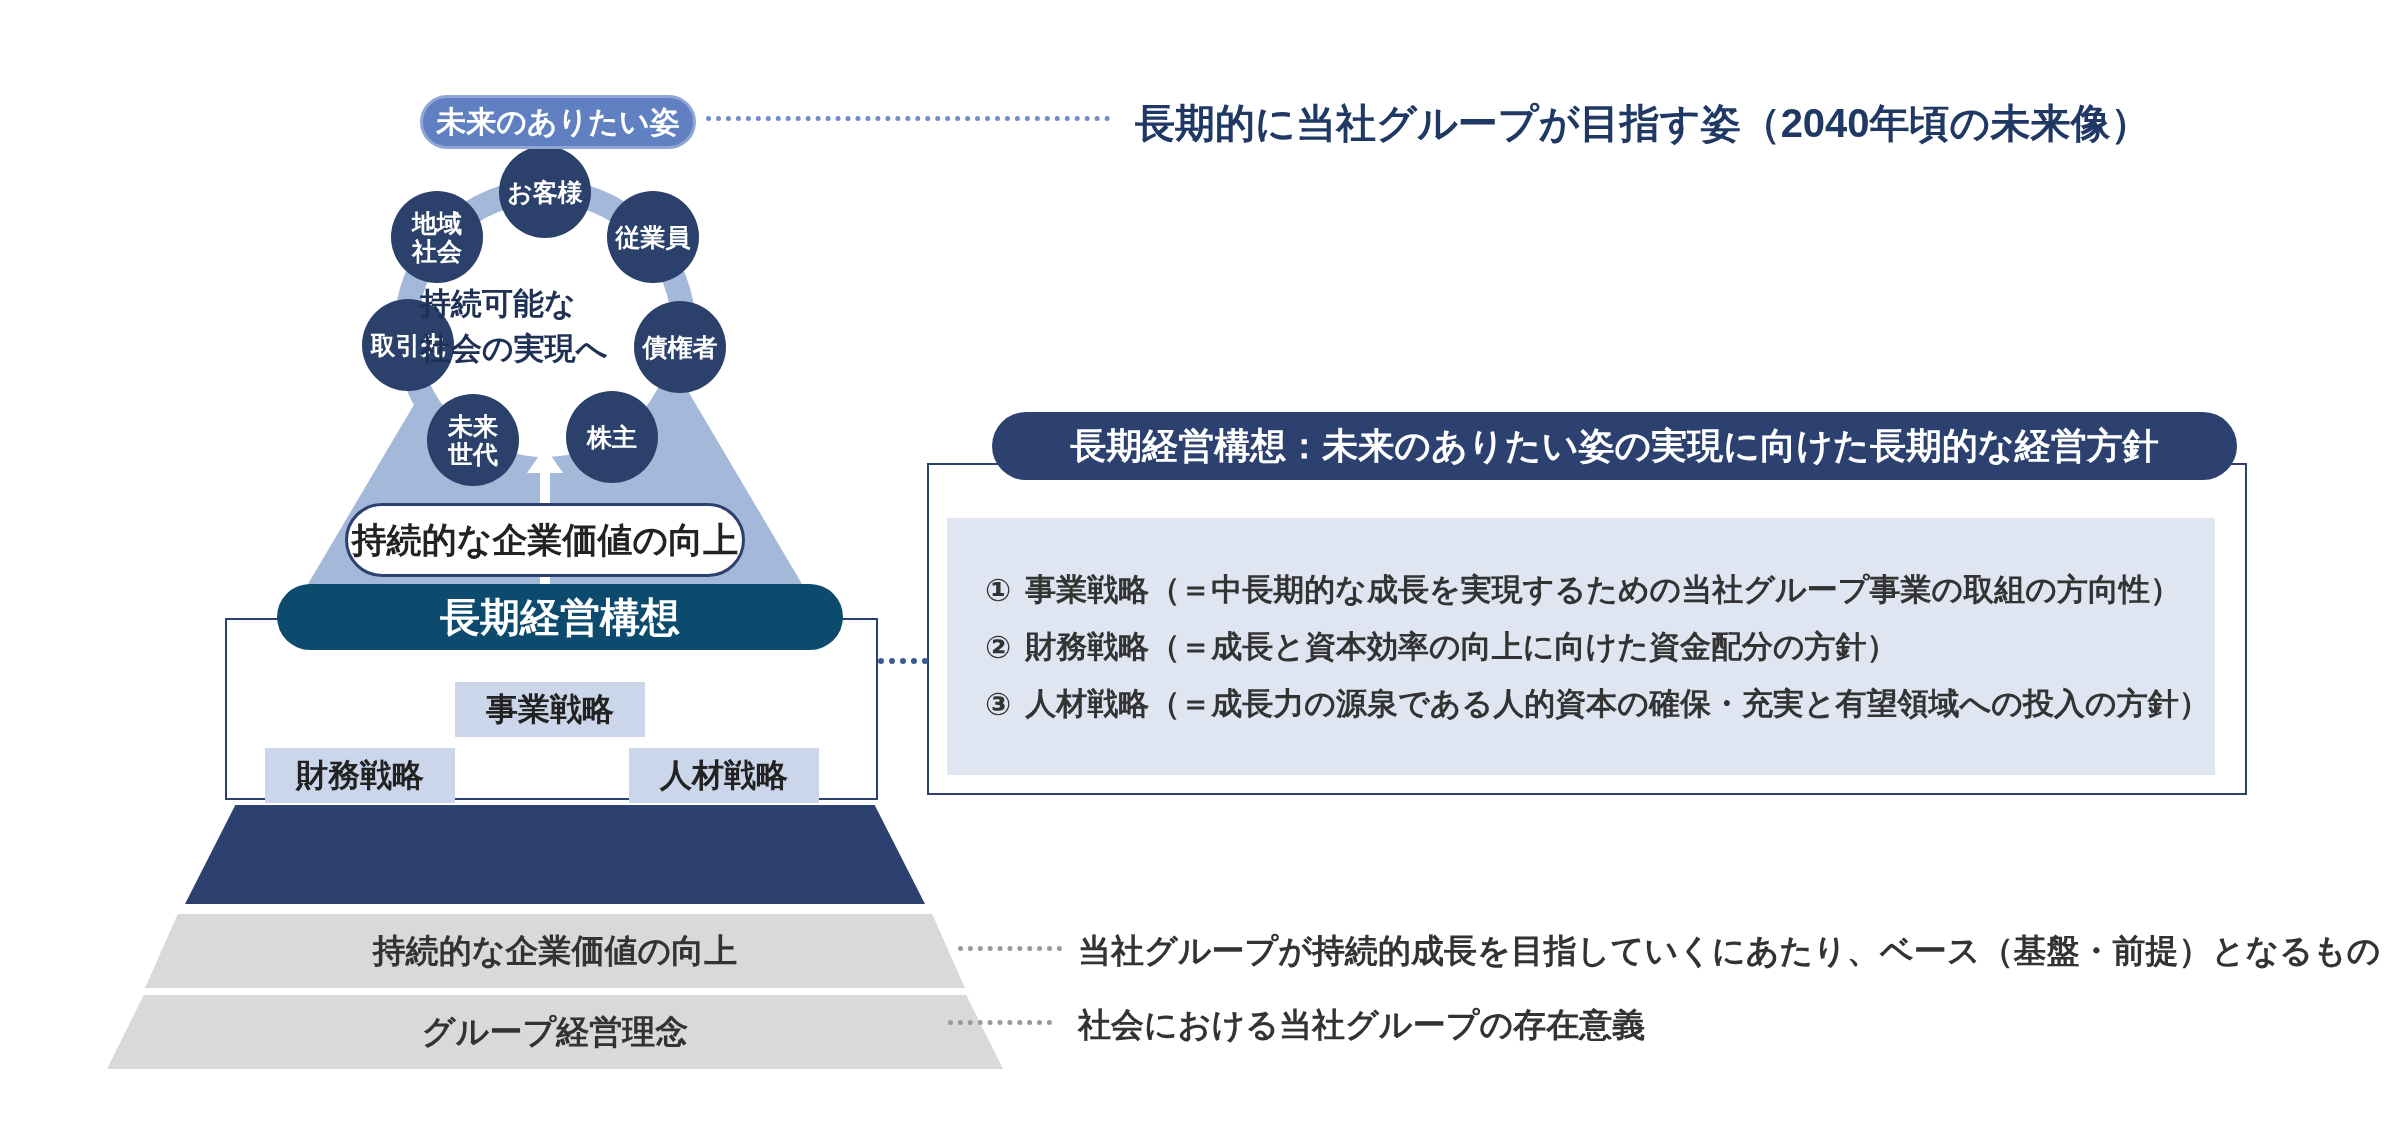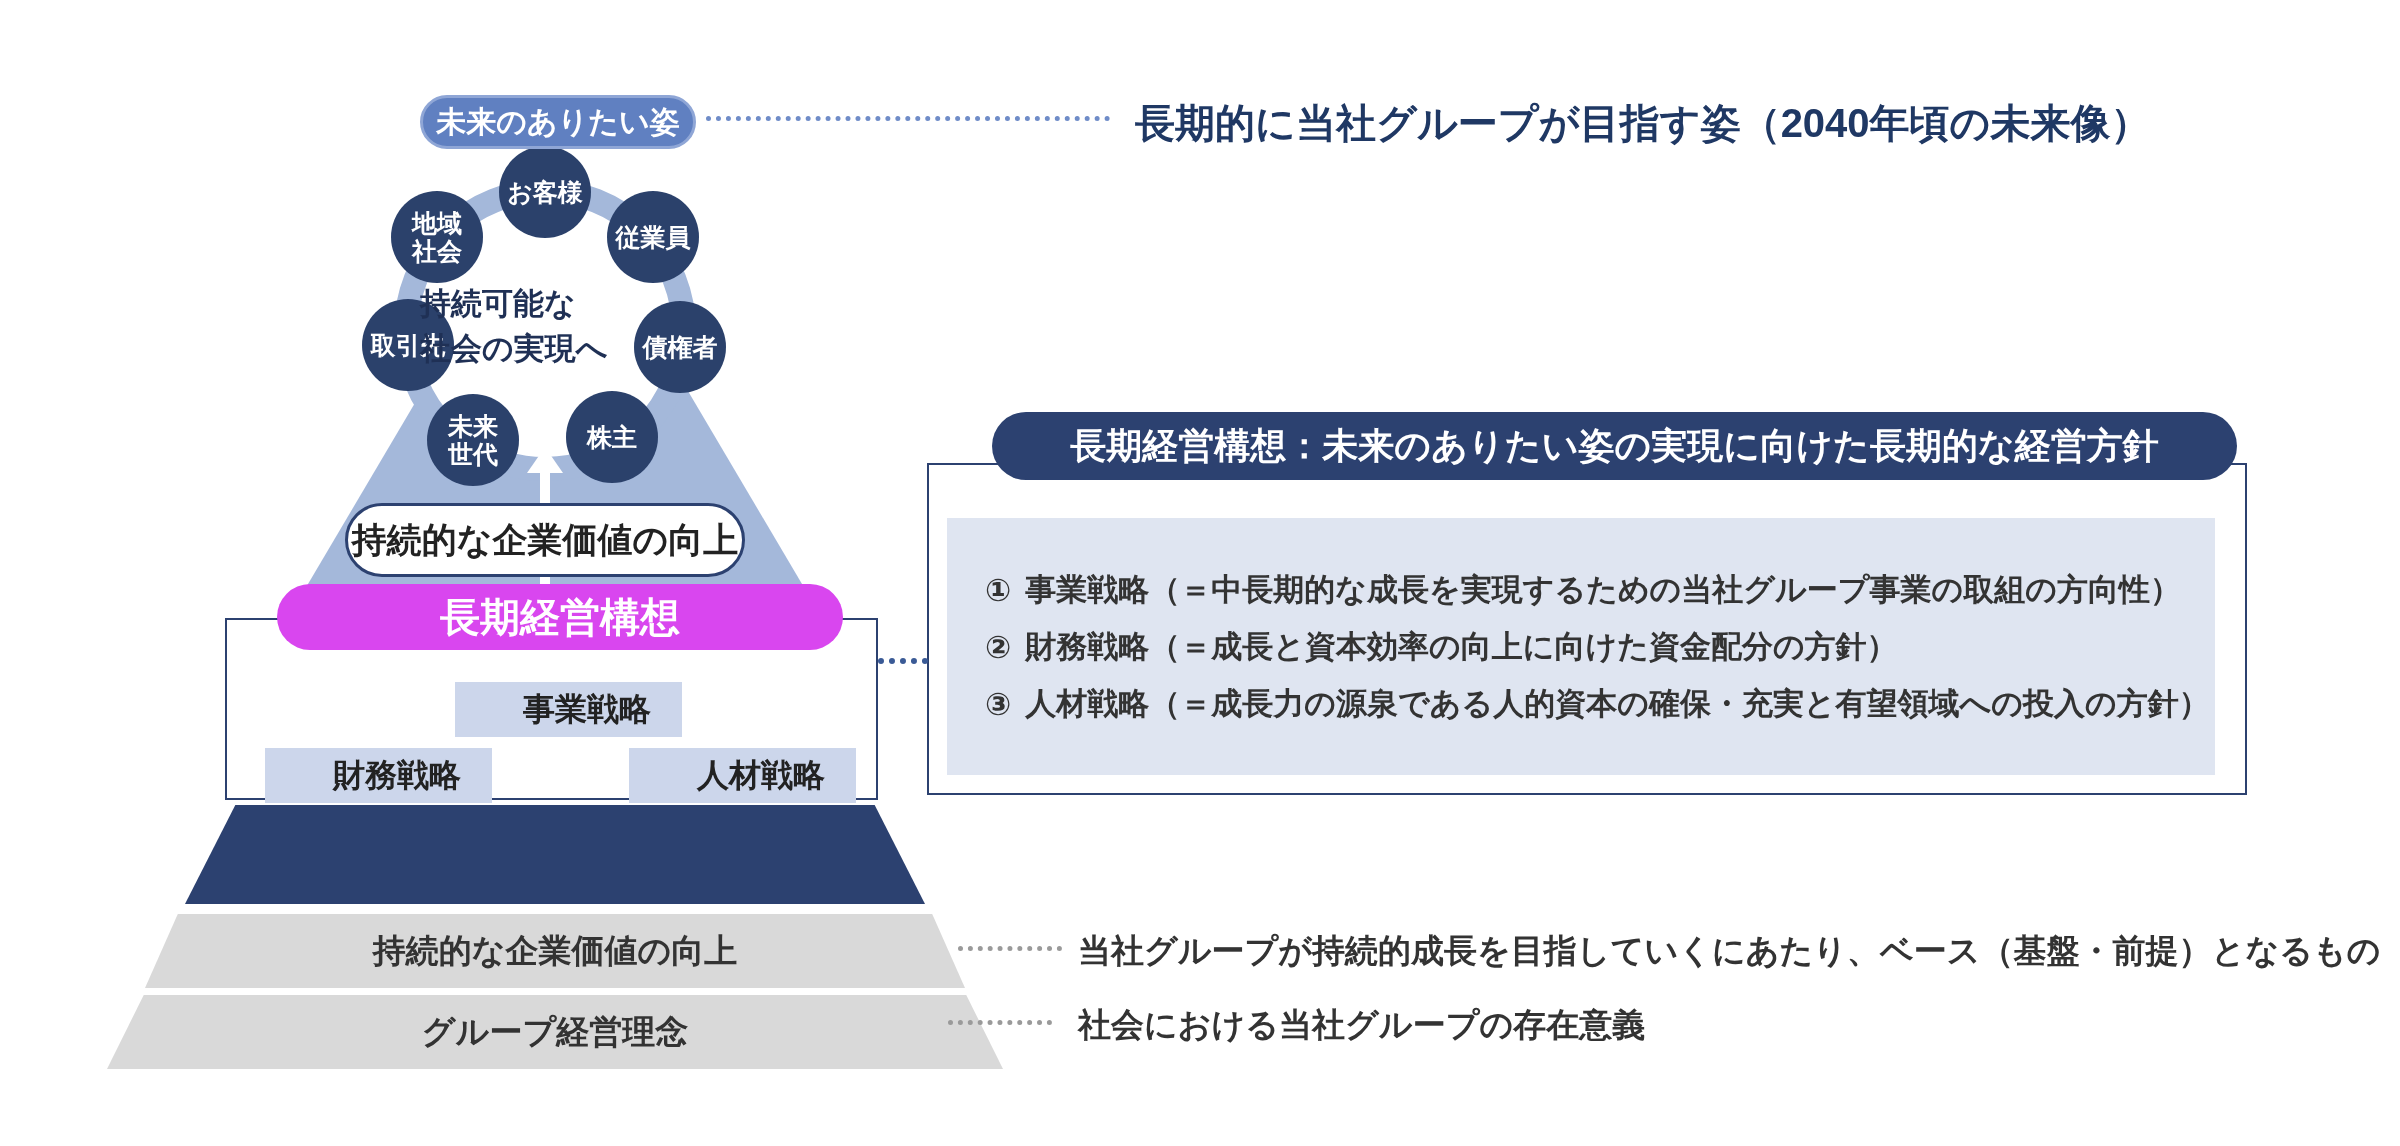--- a/index.html
+++ b/index.html
@@ -65,30 +65,30 @@
   .value-oval{
     left:345px;top:503px;width:400px;height:74px;border-radius:40px;
     background:#fff;border:3px solid #2c4170;box-sizing:border-box;
     display:flex;align-items:center;justify-content:center;
     font-size:35px;font-weight:bold;color:#222;z-index:4;
   }
 
   
   .plan-pill{
     left:277px;top:584px;width:566px;height:66px;border-radius:33px;
-    background:#d946ef;display:flex;align-items:center;justify-content:center;
+    background:#0c4a6e;display:flex;align-items:center;justify-content:center;
     color:#fff;font-size:40px;font-weight:bold;z-index:6;
   }
   .strategy-frame{
     left:225px;top:618px;width:653px;height:182px;background:#fff;
     border:2px solid #2c4170;box-sizing:border-box;z-index:5;
   }
   .strategy{
     height:55px;background:#ccd6eb;display:flex;align-items:center;justify-content:center;
-    font-size:32px;font-weight:bold;color:#222;z-index:7;padding-left:37px;
+    font-size:32px;font-weight:bold;color:#222;z-index:7;
   }
   .sg-0{left:455px;top:682px;width:190px;}
   .sg-1{left:265px;top:748px;width:190px;}
   .sg-2{left:629px;top:748px;width:190px;}
 
   
   .trap{box-sizing:border-box;display:flex;align-items:center;justify-content:center;}
   .trap-navy{
     left:185px;top:805px;width:740px;height:99px;background:#2c4170;
     clip-path:polygon(6.8% 0,93.2% 0,100% 100%,0 100%);z-index:2;

